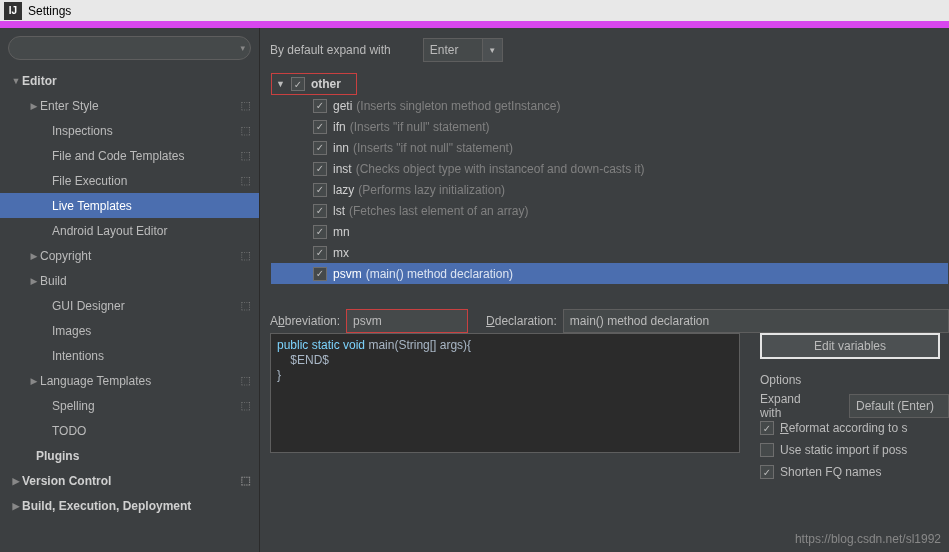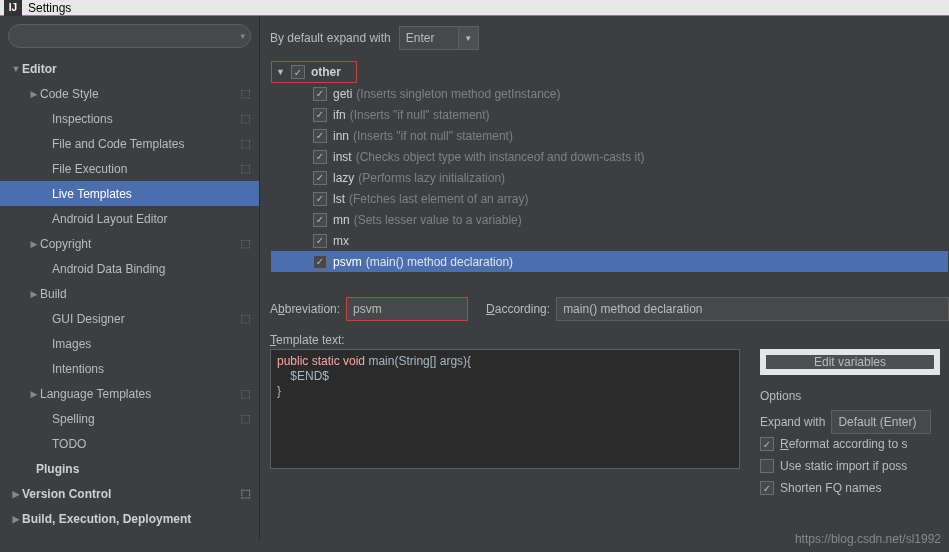--- a/index.html
+++ b/index.html
@@ -1,17 +1,17 @@
 <!DOCTYPE html>
 <html><head>
 <meta charset="utf-8">
 <style>
 * { margin: 0; padding: 0; box-sizing: border-box; font-family: "Segoe UI", Arial, sans-serif; font-size: 12px; }
 body { background: #3c3f41; color: #bbbbbb; width: 949px; height: 552px; overflow: hidden; }
-.titlebar { height: 16px; background: #e8e8e8; border-bottom: 1px solid #d946ef; display: flex; align-items: center; padding: 0 4px; color: #000; }
+.titlebar { height: 28px; background: #e8e8e8; border-bottom: 7px solid #d946ef; display: flex; align-items: center; padding: 0 4px; color: #000; }
 .titlebar .app-icon { width: 18px; height: 18px; background: #333; color: #fff; display: flex; align-items: center; justify-content: center; font-size: 10px; font-weight: bold; margin-right: 6px; }
 .content { display: flex; height: calc(552px - 28px); }
 .sidebar { width: 260px; background: #3c3f41; border-right: 1px solid #2b2b2b; display: flex; flex-direction: column; }
 .search-wrap { padding: 8px; }
 .search-input { width: 100%; height: 24px; background: #45494a; border: 1px solid #5e5e5e; border-radius: 12px; padding: 0 24px 0 24px; color: #bbb; position: relative; }
 .search-box { position: relative; }
 .search-box .si { position: absolute; left: 8px; top: 50%; transform: translateY(-50%); color: #888; }
 .search-box .dd { position: absolute; right: 6px; top: 50%; transform: translateY(-50%); color: #888; font-size: 9px; }
 .tree { overflow-y: auto; flex: 1; padding-bottom: 8px; }
 .tree-item { display: flex; align-items: center; height: 25px; cursor: pointer; white-space: nowrap; }
@@ -19,44 +19,44 @@
 .tree-item.selected { background: #4b6eaf; color: #fff; }
 .tree-item .arrow { width: 12px; display: inline-block; text-align: center; color: #888; font-size: 9px; }
 .tree-item .idt { display: inline-block; }
 .tree-item .badge { margin-left: auto; margin-right: 8px; color: #888; font-size: 11px; }
 .main { flex: 1; background: #3c3f41; display: flex; flex-direction: column; padding: 10px 0 0 10px; }
 .breadcrumb { color: #d0d0d0; font-weight: bold; font-size: 14px; margin-bottom: 12px; }
 .breadcrumb .sep { color: #888; font-weight: normal; margin: 0 4px; }
 .expand-row { display: flex; align-items: center; margin-bottom: 10px; }
 .expand-row label { margin-right: 8px; }
 .combo { display: flex; }
-.combo-input { background: #45494a; border: 1px solid #5e5e5e; height: 24px; width: 60px; padding: 0 6px; color: #bbb; }
+.combo-input { background: #45494a; border: 1px solid #5e5e5e; height: 24px; width: 60px; padding: 0 6px; color: #bbb; margin-left: 24px; }
 .combo-btn { background: #4c5052; border: 1px solid #5e5e5e; border-left: none; height: 24px; width: 20px; color: #bbb; display: flex; align-items: center; justify-content: center; font-size: 8px; }
 .templates-area { border: 1px solid transparent; }
 .group-header { display: flex; align-items: center; height: 22px; padding-left: 4px; border: 1px solid #c94040; width: 86px; }
 .group-header .tri { color: #bbb; font-size: 9px; margin-right: 6px; }
 .cbx { width: 14px; height: 14px; border: 1px solid #6e6e6e; background: #45494a; display: inline-flex; align-items: center; justify-content: center; margin-right: 6px; color: #bbb; font-size: 10px; }
 .tpl-row { display: flex; align-items: center; height: 21px; padding-left: 42px; }
 .tpl-row.selected { background: #4b6eaf; color: #fff; }
 .tpl-row .abbr { color: #d0d0d0; margin-right: 4px; }
 .tpl-row.selected .abbr { color: #fff; }
 .tpl-row .desc { color: #808080; }
 .tpl-row.selected .desc { color: #dce4f2; }
 .form-row { display: flex; align-items: center; margin-top: 24px; }
 .form-row .lbl { margin-right: 6px; }
 .form-row .lbl .u { text-decoration: underline; }
 .abbr-input { background: #45494a; border: 1px solid #c94040; height: 24px; width: 122px; padding: 0 6px; color: #bbb; margin-right: 18px; }
 .desc-input { background: #45494a; border: 1px solid #5e5e5e; height: 24px; flex: 1; padding: 0 6px; color: #bbb; }
 .tt-label { margin-top: 12px; margin-bottom: 2px; }
 .tt-label .u { text-decoration: underline; }
 .tt-row { display: flex; align-items: flex-start; }
 .code-area { background: #2b2b2b; border: 1px solid #5e5e5e; width: 470px; height: 120px; padding: 4px 6px; font-family: "Consolas","Courier New",monospace; font-size: 12px; color: #a9b7c6; white-space: pre; }
-.code-area .kw { color: #fca5a5; }
+.code-area .kw { color: #7dd3fc; }
 .edit-vars { flex: 1; margin-left: 20px; }
-.edit-vars button { width: 180px; height: 26px; background: #4c5052; border: 6px solid #e5e5e5; color: #bbb; }
+.edit-vars button { width: 180px; height: 26px; background: #4c5052; border: 2px solid #e5e5e5; color: #bbb; }
 .options { margin-top: 14px; }
 .options-title { color: #bbb; margin-bottom: 8px; }
 .opt-row { display: flex; align-items: center; height: 22px; }
 .opt-row .lbl .u { text-decoration: underline; }
 .opt-row .combo-input { width: 100px; }
 .watermark { position: fixed; right: 8px; bottom: 6px; color: #888; font-size: 12px; }
 </style>
 </head>
 <body>
 
@@ -76,21 +76,21 @@
     </div>
     <div class="tree" id="tree">
         <div class="tree-item bold">
           <span class="idt" style="width: 10px;"></span>
           <span class="arrow">▼</span>
           <span>Editor</span>
         </div>
         <div class="tree-item">
           <span class="idt" style="width: 28px;"></span>
           <span class="arrow">▶</span>
-          <span>Code Style</span>
+          <span>Enter Style</span>
           <span class="badge">⬚</span>
         </div>
         <div class="tree-item">
           <span class="idt" style="width: 40px;"></span>
           <span class="arrow"></span>
           <span>Inspections</span>
           <span class="badge">⬚</span>
         </div>
         <div class="tree-item">
           <span class="idt" style="width: 40px;"></span>
@@ -112,25 +112,20 @@
         <div class="tree-item">
           <span class="idt" style="width: 40px;"></span>
           <span class="arrow"></span>
           <span>Android Layout Editor</span>
         </div>
         <div class="tree-item">
           <span class="idt" style="width: 28px;"></span>
           <span class="arrow">▶</span>
           <span>Copyright</span>
           <span class="badge">⬚</span>
-        </div>
-        <div class="tree-item">
-          <span class="idt" style="width: 40px;"></span>
-          <span class="arrow"></span>
-          <span>Android Data Binding</span>
         </div>
         <div class="tree-item">
           <span class="idt" style="width: 28px;"></span>
           <span class="arrow">▶</span>
           <span>Build</span>
         </div>
         <div class="tree-item">
           <span class="idt" style="width: 40px;"></span>
           <span class="arrow"></span>
           <span>GUI Designer</span>
@@ -225,42 +220,40 @@
             <span class="desc">(Performs lazy initialization)</span>
           </div>
           <div class="tpl-row">
             <span class="cbx">✓</span>
             <span class="abbr">lst</span>
             <span class="desc">(Fetches last element of an array)</span>
           </div>
           <div class="tpl-row">
             <span class="cbx">✓</span>
             <span class="abbr">mn</span>
-            <span class="desc">(Sets lesser value to a variable)</span>
           </div>
           <div class="tpl-row">
             <span class="cbx">✓</span>
             <span class="abbr">mx</span>
           </div>
           <div class="tpl-row selected">
             <span class="cbx">✓</span>
             <span class="abbr">psvm</span>
             <span class="desc">(main() method declaration)</span>
           </div>
         </div>
     </div>
 
     <div class="form-row">
       <span class="lbl"><span>A</span><span class="u">b</span><span>breviation:</span></span>
       <input class="abbr-input" value="psvm" style="">
-      <span class="lbl"><span class="u">D</span><span>according:</span></span>
+      <span class="lbl"><span class="u">D</span><span>declaration:</span></span>
       <input class="desc-input" value="main() method declaration" style="">
     </div>
 
-    <div class="tt-label"><span class="u">T</span><span>emplate text:</span></div>
 
     <div class="tt-row">
       <div class="code-area"><span class="kw">public static void</span><span> main(String[] args){</span>
 <span>    $END$</span>
 <span>}</span></div>
 
       <div class="edit-vars">
         <button>Edit variables</button>
         <div class="options">
           <div class="options-title">Options</div>

